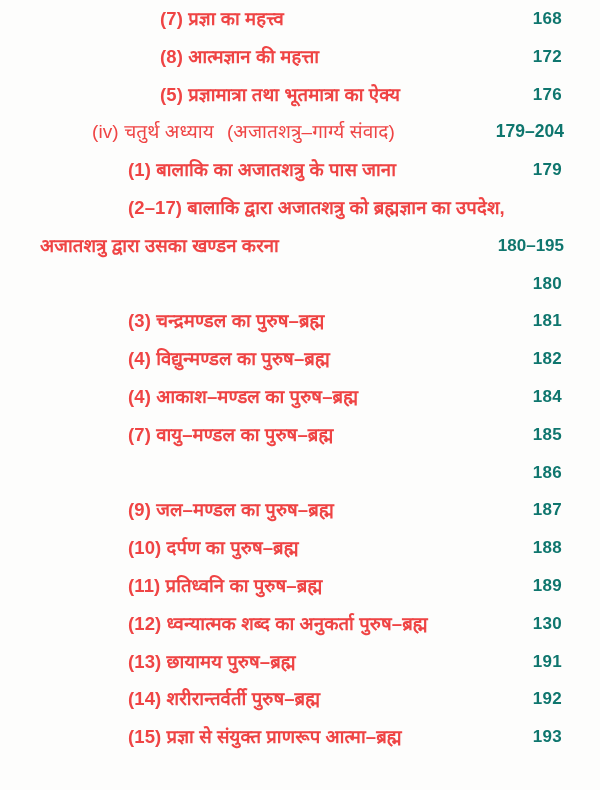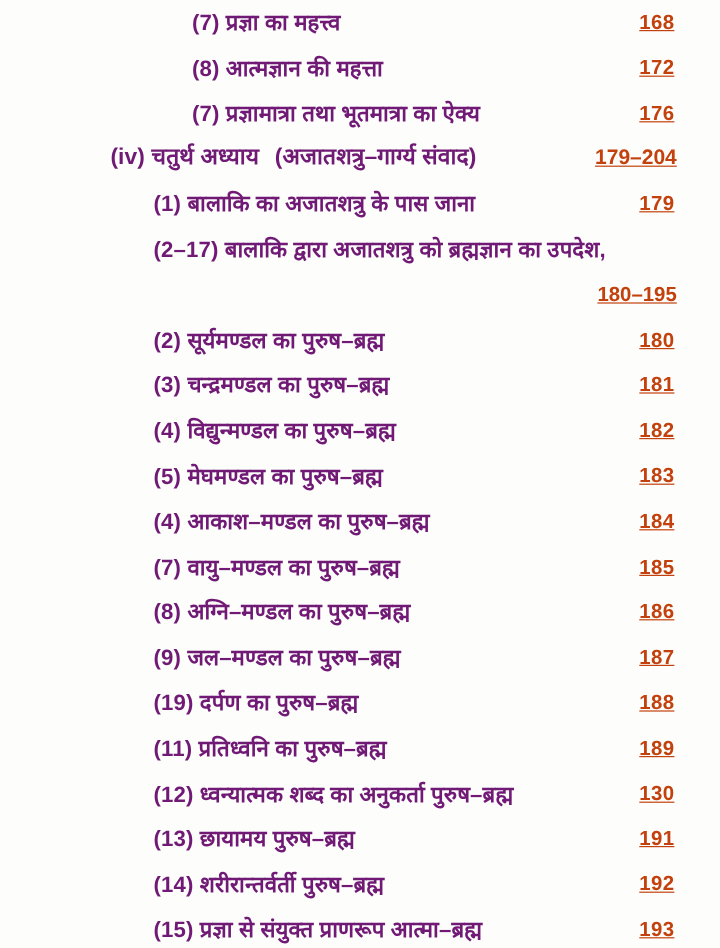--- a/index.html
+++ b/index.html
@@ -40,50 +40,49 @@
     line-height: 37.8px;
     white-space: nowrap;
   }
 
   .label {
     position: absolute;
     top: 0;
     font-size: 18.5px;
     font-weight: 600;
     letter-spacing: 0.1px;
-    color: #701a75;
+    color: #ef4444;
   }
 
   .pagenum {
     position: absolute;
     top: 0;
     right: 38px;
     font-size: 17px;
     font-weight: 700;
-    color: #c2410c;
+    color: #0f766e;
     letter-spacing: 0.3px;
-    text-decoration: underline;
   }
 
   
   .pagenum.range {
     right: 36px;
     letter-spacing: 0px;
     margin-left: 28px;
   }
 
   
   .ind-cont   { left: 40px; }   
   .ind-head   { left: 92px; }   
   .ind-sub    { left: 128px; }  
   .ind-deep   { left: 160px; }  
 
   
   .heading .label {
-    font-weight: 700;
+    font-weight: 400;
     font-size: 19px;
     text-align: right;
   }
   .heading .pagenum {
     font-weight: 800;
     font-size: 17.5px;
   }
 
   .head-inner {
     display: inline-block;
@@ -101,71 +100,66 @@
 <div class="toc" id="toc-root">
     <div class="row">
       <span class="label ind-deep">(7) प्रज्ञा का महत्त्व</span>
       <span class="pagenum">168</span>
     </div>
     <div class="row">
       <span class="label ind-deep">(8) आत्मज्ञान की महत्ता</span>
       <span class="pagenum">172</span>
     </div>
     <div class="row">
-      <span class="label ind-deep">(7) प्रज्ञामात्रा तथा भूतमात्रा का ऐक्य</span>
+      <span class="label ind-deep">(5) प्रज्ञामात्रा तथा भूतमात्रा का ऐक्य</span>
       <span class="pagenum">176</span>
     </div>
     <div class="row heading">
       <span class="label ind-head"><span class="head-inner">(iv) चतुर्थ अध्याय</span><span class="head-gap"></span><span class="head-inner">(अजातशत्रु–गार्ग्य संवाद)</span></span>
       <span class="pagenum range">179–204</span>
     </div>
     <div class="row">
       <span class="label ind-sub">(1) बालाकि का अजातशत्रु के पास जाना</span>
       <span class="pagenum">179</span>
     </div>
     <div class="row">
       <span class="label ind-sub">(2–17) बालाकि द्वारा अजातशत्रु को ब्रह्मज्ञान का उपदेश,</span>
     </div>
     <div class="row">
+      <span class="label ind-cont">अजातशत्रु द्वारा उसका खण्डन करना</span>
       <span class="pagenum range">180–195</span>
     </div>
     <div class="row">
-      <span class="label ind-sub">(2) सूर्यमण्डल का पुरुष–ब्रह्म</span>
       <span class="pagenum">180</span>
     </div>
     <div class="row">
       <span class="label ind-sub">(3) चन्द्रमण्डल का पुरुष–ब्रह्म</span>
       <span class="pagenum">181</span>
     </div>
     <div class="row">
       <span class="label ind-sub">(4) विद्युन्मण्डल का पुरुष–ब्रह्म</span>
       <span class="pagenum">182</span>
     </div>
     <div class="row">
-      <span class="label ind-sub">(5) मेघमण्डल का पुरुष–ब्रह्म</span>
-      <span class="pagenum">183</span>
-    </div>
-    <div class="row">
       <span class="label ind-sub">(4) आकाश–मण्डल का पुरुष–ब्रह्म</span>
       <span class="pagenum">184</span>
     </div>
     <div class="row">
       <span class="label ind-sub">(7) वायु–मण्डल का पुरुष–ब्रह्म</span>
       <span class="pagenum">185</span>
     </div>
     <div class="row">
-      <span class="label ind-sub">(8) अग्नि–मण्डल का पुरुष–ब्रह्म</span>
       <span class="pagenum">186</span>
     </div>
     <div class="row">
       <span class="label ind-sub">(9) जल–मण्डल का पुरुष–ब्रह्म</span>
       <span class="pagenum">187</span>
     </div>
     <div class="row">
-      <span class="label ind-sub">(19) दर्पण का पुरुष–ब्रह्म</span>
+      <span class="label ind-sub">(10) दर्पण का पुरुष–ब्रह्म</span>
       <span class="pagenum">188</span>
     </div>
     <div class="row">
       <span class="label ind-sub">(11) प्रतिध्वनि का पुरुष–ब्रह्म</span>
       <span class="pagenum">189</span>
     </div>
     <div class="row">
       <span class="label ind-sub">(12) ध्वन्यात्मक शब्द का अनुकर्ता पुरुष–ब्रह्म</span>
       <span class="pagenum">130</span>
     </div>

